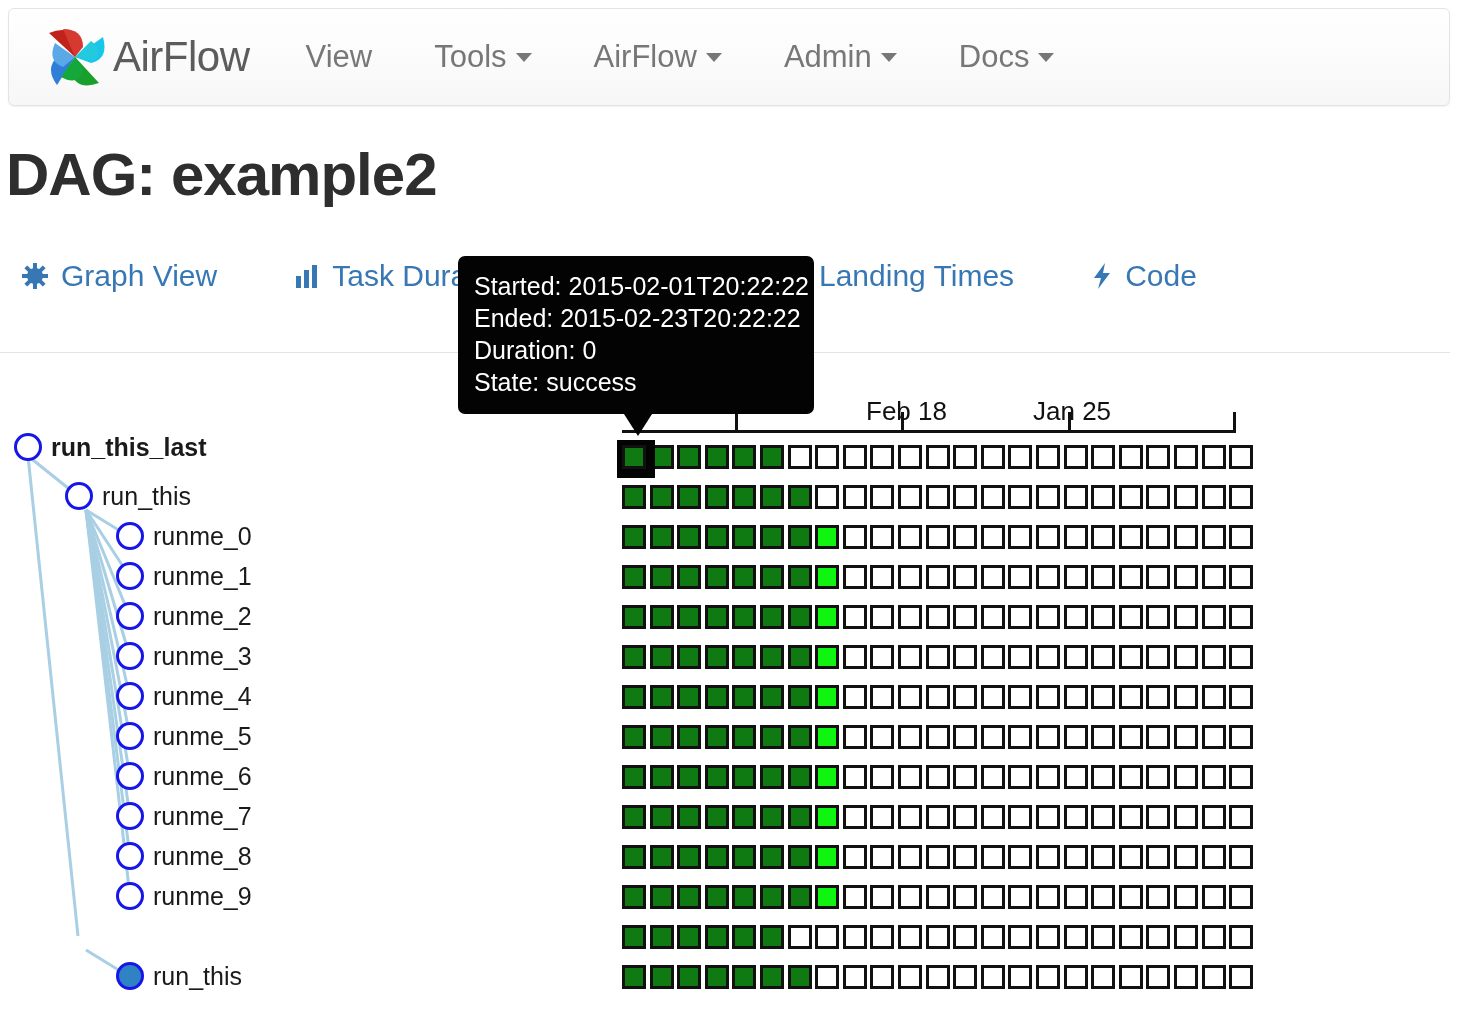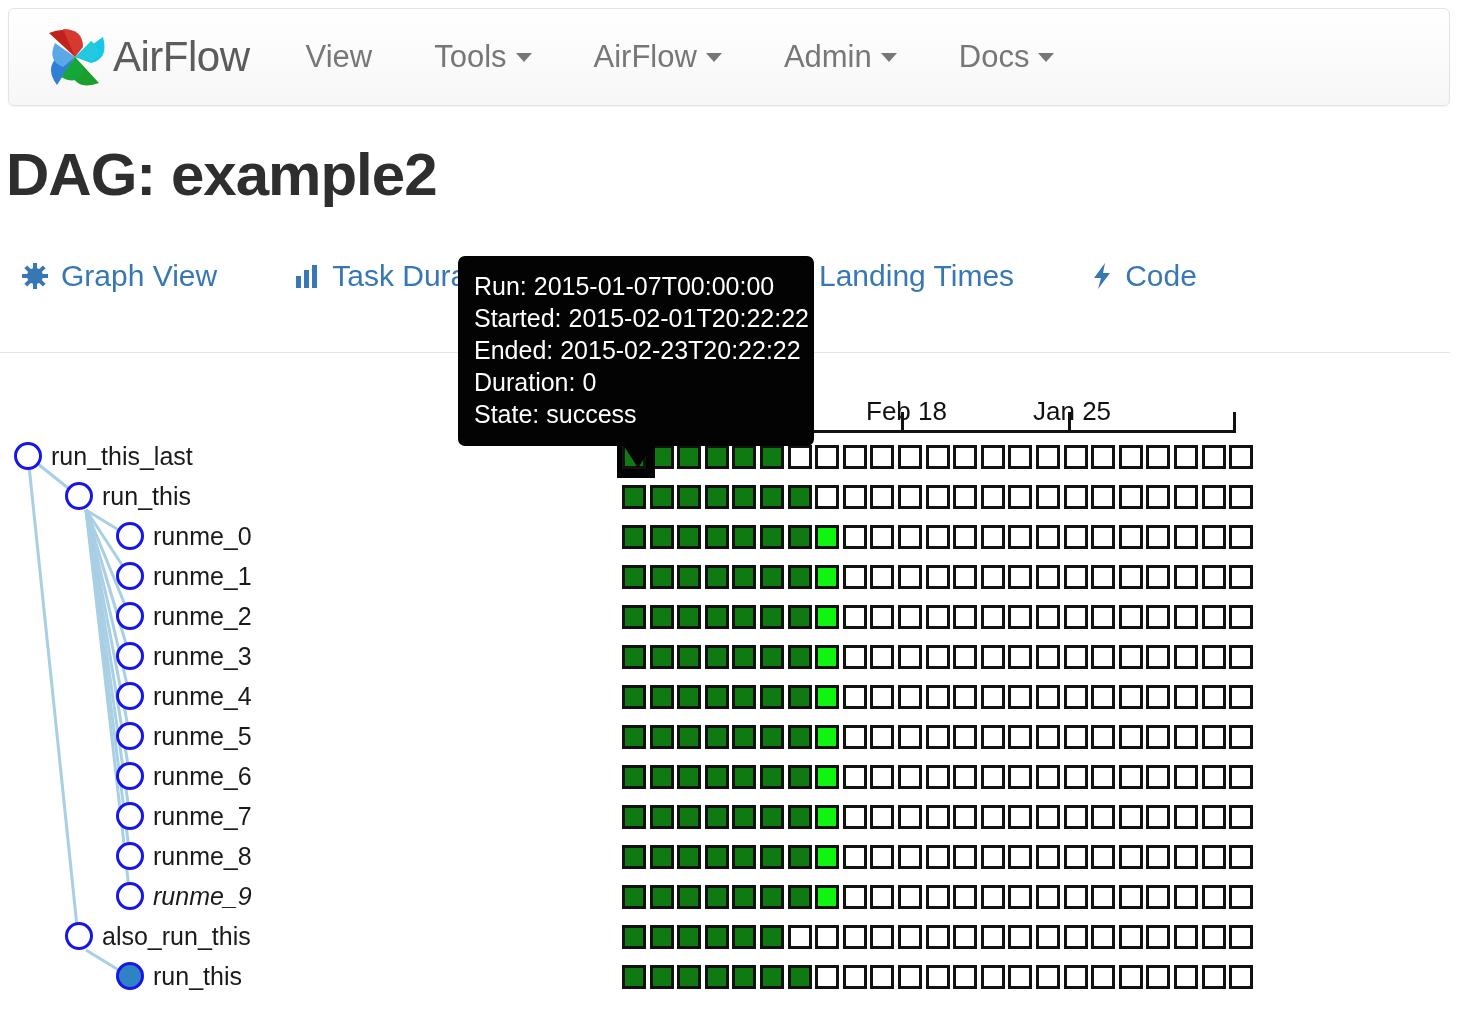--- a/index.html
+++ b/index.html
@@ -243,21 +243,21 @@
         <path d="M86 150 L130 337"></path>
         <path d="M86 150 L130 377"></path>
         <path d="M86 150 L130 417"></path>
         <path d="M86 150 L130 457"></path>
         <path d="M86 150 L130 497"></path>
         <path d="M86 150 L130 537"></path>
         <path d="M86 590 L130 617"></path>
       </g>
     </svg>
 
-    <div class="node-row" style="left:14px; top:79px;">
+    <div class="node-row" style="left:14px; top:70px;font-weight:bold;">
       <span class="node-circle"></span>
       <span class="node-label">run_this_last</span>
     </div>
     <div class="node-row" style="left:65px; top:119px;">
       <span class="node-circle"></span>
       <span class="node-label">run_this</span>
     </div>
     <div class="node-row" style="left:116px; top:159px;">
       <span class="node-circle"></span>
       <span class="node-label">runme_0</span>
@@ -287,27 +287,23 @@
       <span class="node-label">runme_6</span>
     </div>
     <div class="node-row" style="left:116px; top:439px;">
       <span class="node-circle"></span>
       <span class="node-label">runme_7</span>
     </div>
     <div class="node-row" style="left:116px; top:479px;">
       <span class="node-circle"></span>
       <span class="node-label">runme_8</span>
     </div>
-    <div class="node-row" style="left:116px; top:519px;font-style:italic;">
+    <div class="node-row" style="left:116px; top:519px;">
       <span class="node-circle"></span>
       <span class="node-label">runme_9</span>
-    </div>
-    <div class="node-row" style="left:65px; top:559px;">
-      <span class="node-circle"></span>
-      <span class="node-label">also_run_this</span>
     </div>
     <div class="node-row" style="left:116px; top:599px;">
       <span class="node-circle filled"></span>
       <span class="node-label">run_this</span>
     </div>
   </div>
 
   <div class="grid-area">
 
     <div class="axis-line" style="left:622px; top:430px; width:614px; height:3px;"></div>
@@ -639,21 +635,20 @@
         <div class="cell" style="left: 1091.2px; top: 965px;"></div>
         <div class="cell" style="left: 1118.8px; top: 965px;"></div>
         <div class="cell" style="left: 1146.4px; top: 965px;"></div>
         <div class="cell" style="left: 1174px; top: 965px;"></div>
         <div class="cell" style="left: 1201.6px; top: 965px;"></div>
         <div class="cell" style="left: 1229.2px; top: 965px;"></div>
       </div>
   </div>
 
   <div class="tooltip">
-    <div class="trow">Run: 2015-01-07T00:00:00</div>
     <div class="trow">Started: 2015-02-01T20:22:22</div>
     <div class="trow">Ended: 2015-02-23T20:22:22</div>
     <div class="trow">Duration: 0</div>
     <div class="trow">State: success</div>
     <div class="tooltip-arrow"></div>
   </div>
 
 </div>
 
 </body></html>

